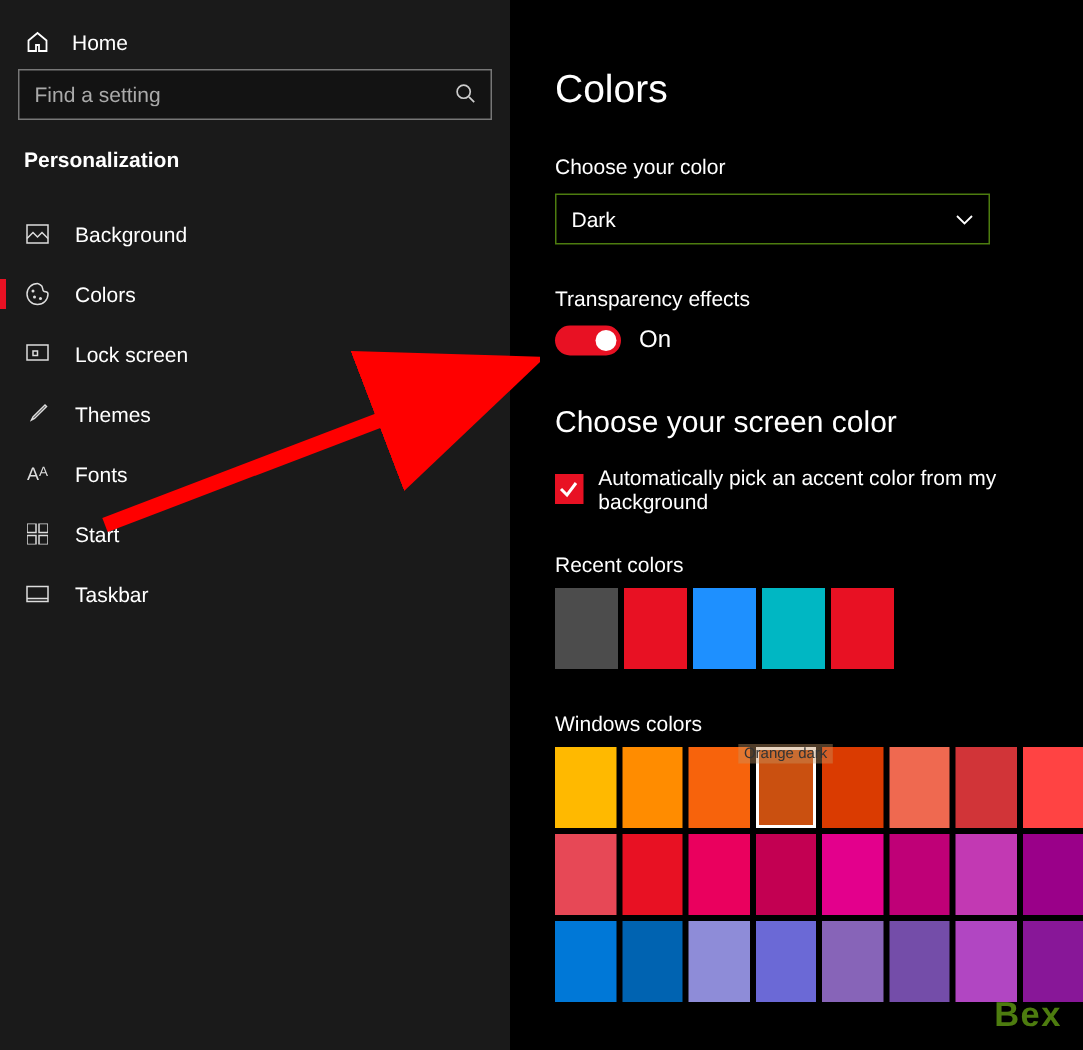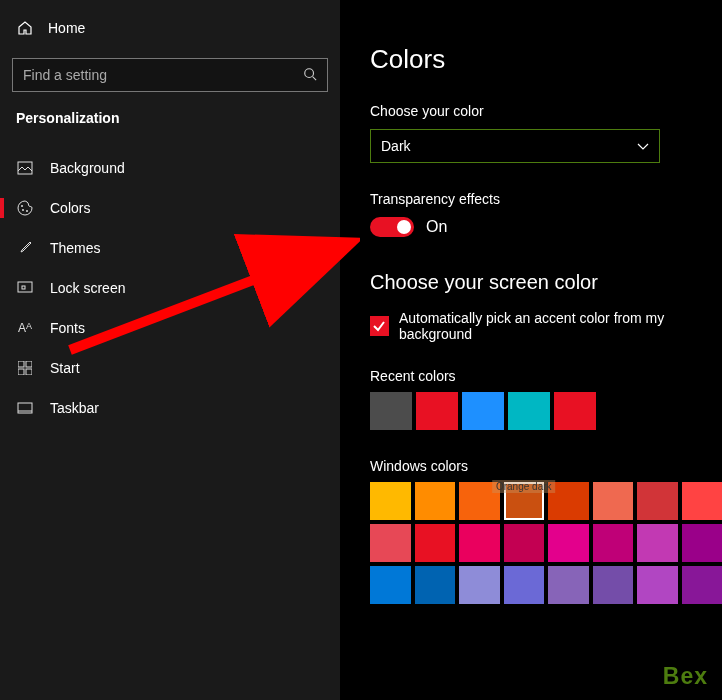--- a/index.html
+++ b/index.html
@@ -1,20 +1,20 @@
 <!DOCTYPE html>
 <html><head>
 <meta charset="utf-8">
 <style>
 * { margin: 0; padding: 0; box-sizing: border-box; font-family: "Segoe UI", sans-serif; }
 body { width: 722px; height: 700px; background: #000; color: #fff; overflow: hidden; display: flex; position: relative; }
 
 .sidebar { width: 340px; height: 100%; background: rgba(120,120,120,0.22); padding: 12px 0 0 0; }
 .app-title { font-size: 13px; padding: 4px 16px 18px; }
-.home-row { display: flex; align-items: center; gap: 14px; padding: 8px 16px; margin-bottom: 14px; cursor: pointer; }
+.home-row { display: flex; align-items: center; gap: 14px; padding: 8px 16px; margin-bottom: 2px; cursor: pointer; }
 .home-row span.icon { width: 18px; display: flex; justify-content: center; }
 .home-row .label { font-size: 14px; }
 
 .search-box { margin: 0 12px 18px; height: 34px; border: 1px solid #777; background: rgba(0,0,0,0.25); display: flex; align-items: center; padding: 0 10px; }
 .search-box input { flex: 1; background: transparent; border: none; color: #ccc; font-size: 14px; outline: none; }
 .search-box input::placeholder { color: #aaa; }
 .search-box .sicon { color: #ccc; font-size: 14px; }
 
 .section-label { font-size: 14px; font-weight: 600; padding: 0 16px 8px; }
 
@@ -27,21 +27,21 @@
 .field-label { font-size: 14px; margin-bottom: 10px; }
 .dropdown { width: 290px; height: 34px; border: 1px solid #4d7c0f; display: flex; align-items: center; justify-content: space-between; padding: 0 10px; font-size: 14px; cursor: pointer; margin-bottom: 28px; }
 .toggle-row { display: flex; align-items: center; gap: 12px; margin-bottom: 34px; }
 .toggle { width: 44px; height: 20px; border-radius: 10px; background: #e81123; position: relative; cursor: pointer; }
 .toggle::after { content: ""; position: absolute; right: 3px; top: 3px; width: 14px; height: 14px; background: #fff; border-radius: 50%; }
 .section-title { font-size: 20px; margin-bottom: 16px; }
 .check-row { display: flex; align-items: center; gap: 10px; font-size: 14px; margin-bottom: 26px; }
 .checkbox { width: 20px; height: 20px; background: #e81123; display: flex; align-items: center; justify-content: center; cursor: pointer; }
 .sub-label { font-size: 14px; margin-bottom: 8px; }
 .swatch-row { display: flex; gap: 4px; margin-bottom: 28px; }
-.swatch { width: 42px; height: 38px; cursor: pointer; }
+.swatch { width: 42px; height: 54px; cursor: pointer; }
 .palette { display: flex; flex-direction: column; gap: 4px; }
 .palette-row { display: flex; gap: 4px; }
 .swatch.sel { outline: 2px solid #fff; outline-offset: -2px; position: relative; }
 .tooltip { position: absolute; top: -2px; left: 50%; transform: translateX(-50%); font-size: 10px; color: #333; background: rgba(200,150,100,0.4); padding: 1px 4px; white-space: nowrap; pointer-events: none; }
 
 .arrow { position: absolute; pointer-events: none; }
 .watermark { position: absolute; right: 14px; bottom: 10px; font-size: 23px; font-weight: 700; color: #4d7c0f; letter-spacing: 1px; }
 </style>
 </head>
 <body>
@@ -86,34 +86,34 @@
           <path d="M8 1 A7 7 0 1 0 15 8 C15 6 13 7 12 6 C11 5 12 3 10 2 C9 1.5 8.5 1 8 1Z" fill="none" stroke="#ddd"></path>
           <circle cx="5" cy="6" r="1" fill="#ddd"></circle>
           <circle cx="6" cy="10" r="1" fill="#ddd"></circle>
           <circle cx="10" cy="11" r="1" fill="#ddd"></circle>
         </svg>
       </span>
     <span>Colors</span>
   </div>
   <div class="nav-item">
     <span class="icon">
-        <svg width="16" height="16" viewBox="0 0 16 16">
-          <path d="M13 2 L14 3 L6 11 L4 12 L5 10 Z" fill="none" stroke="#ddd"></path>
-        </svg>
-      </span>
-    <span>Themes</span>
-  </div>
-  <div class="nav-item">
-    <span class="icon">
         <svg width="16" height="14" viewBox="0 0 16 14">
           <rect x="1" y="1" width="14" height="10" fill="none" stroke="#ddd"></rect>
           <rect x="5" y="5" width="3" height="3" fill="none" stroke="#ddd"></rect>
         </svg>
       </span>
     <span>Lock screen</span>
+  </div>
+  <div class="nav-item">
+    <span class="icon">
+        <svg width="16" height="16" viewBox="0 0 16 16">
+          <path d="M13 2 L14 3 L6 11 L4 12 L5 10 Z" fill="none" stroke="#ddd"></path>
+        </svg>
+      </span>
+    <span>Themes</span>
   </div>
   <div class="nav-item">
     <span class="icon" style="font-size:12px;color:#ddd">A<span style="font-size:9px">A</span></span>
     <span>Fonts</span>
   </div>
   <div class="nav-item">
     <span class="icon">
         <svg width="14" height="14" viewBox="0 0 14 14">
           <rect x="0" y="0" width="6" height="6" fill="none" stroke="#ddd"></rect>
           <rect x="8" y="0" width="6" height="6" fill="none" stroke="#ddd"></rect>

